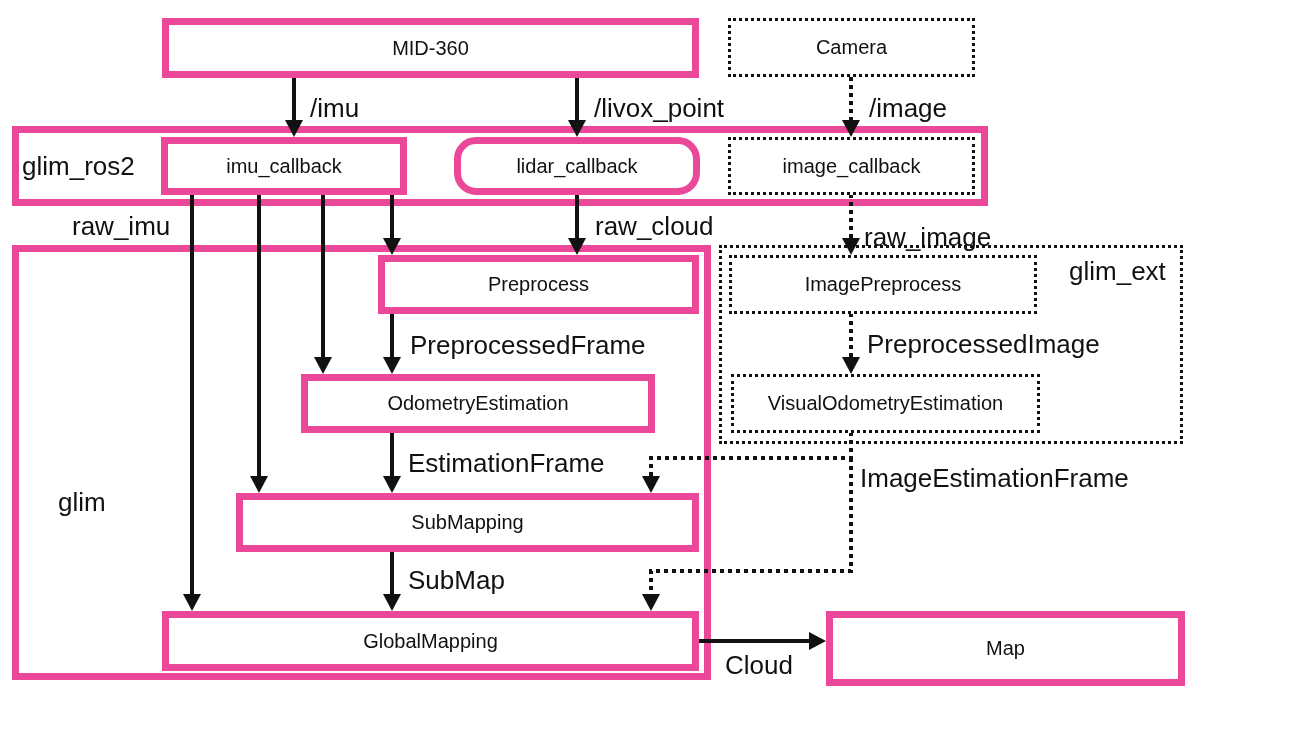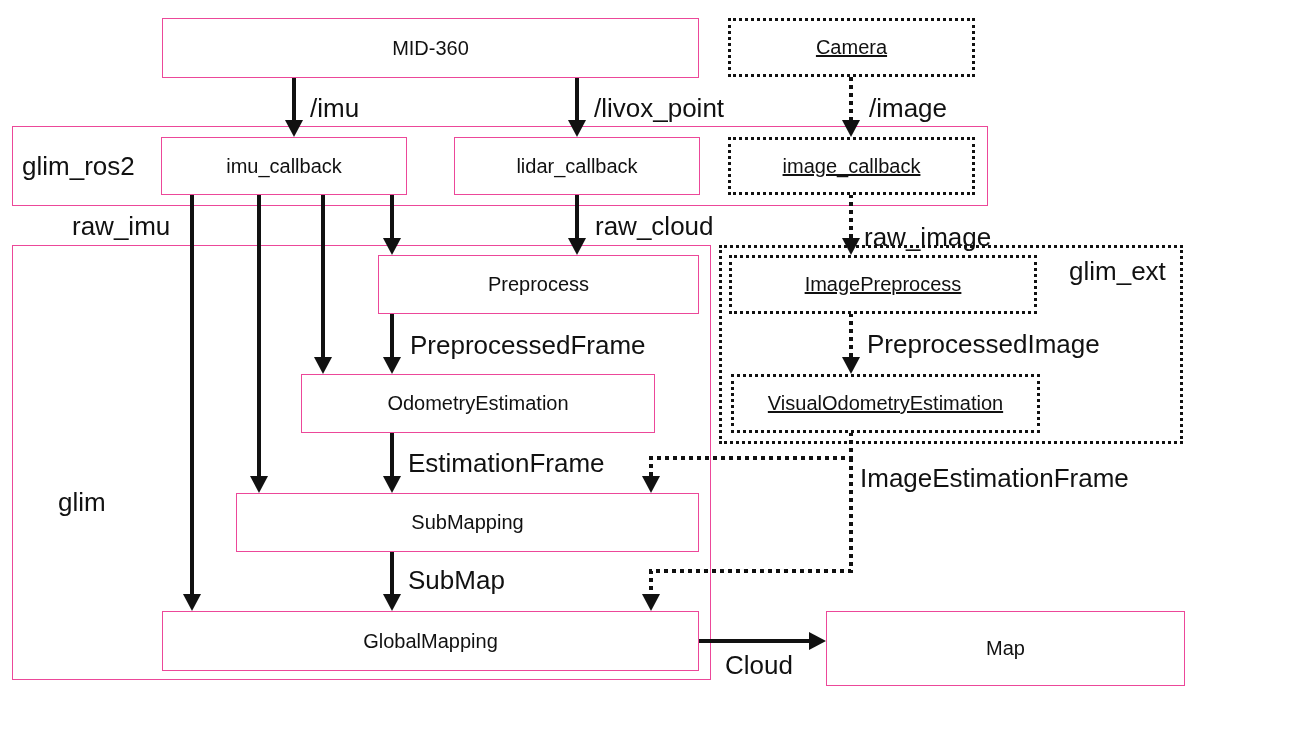--- a/index.html
+++ b/index.html
@@ -1,21 +1,21 @@
 <!DOCTYPE html>
 <html><head>
 <meta charset="utf-8">
 <style>
   html, body { margin:0; padding:0; background:#ffffff; }
   body { width:1300px; height:731px; position:relative; overflow:hidden;
          font-family:"Liberation Sans", "DejaVu Sans", sans-serif; color:#111; }
   svg { position:absolute; left:0; top:0; }
-  .box { position:absolute; box-sizing:border-box; border:1px solid #ec4899; background:transparent;
+  .box { position:absolute; box-sizing:border-box; border:7px solid #ec4899; background:transparent;
          display:flex; align-items:center; justify-content:center; font-size:20px; }
-  .box.dotted { border:3px dotted #111;text-decoration:underline; }
+  .box.dotted { border:3px dotted #111; }
   .box.node { background:#fff; }
   .lbl { position:absolute; font-size:26px; white-space:nowrap; line-height:1; }
   .grp { position:absolute; font-size:26px; white-space:nowrap; line-height:1; }
 </style>
 </head>
 <body>
 
 <div class="box" style="left:12px;top:126px;width:976px;height:80px;"></div>
 <div class="box" style="left:12px;top:245px;width:699px;height:435px;"></div>
 <div class="box dotted" style="left:719px;top:245px;width:464px;height:199px;"></div>
@@ -81,21 +81,21 @@
 <div class="box node" style="left:162px;top:18px;width:537px;height:60px;">
     <span>MID-360</span>
   </div>
 <div class="box node dotted" style="left:728px;top:18px;width:247px;height:59px;">
     <span>Camera</span>
   </div>
 
 <div class="box node" style="left:161px;top:137px;width:246px;height:58px;">
     <span>imu_callback</span>
   </div>
-<div class="box node" style="left:454px;top:137px;width:246px;height:58px;">
+<div class="box node" style="left:454px;top:137px;width:246px;height:58px;border-radius:22px;">
     <span>lidar_callback</span>
   </div>
 <div class="box node dotted" style="left:728px;top:137px;width:247px;height:58px;">
     <span>image_callback</span>
   </div>
 
 <div class="box node" style="left:378px;top:255px;width:321px;height:59px;">
     <span>Preprocess</span>
   </div>
 <div class="box node" style="left:301px;top:374px;width:354px;height:59px;">

